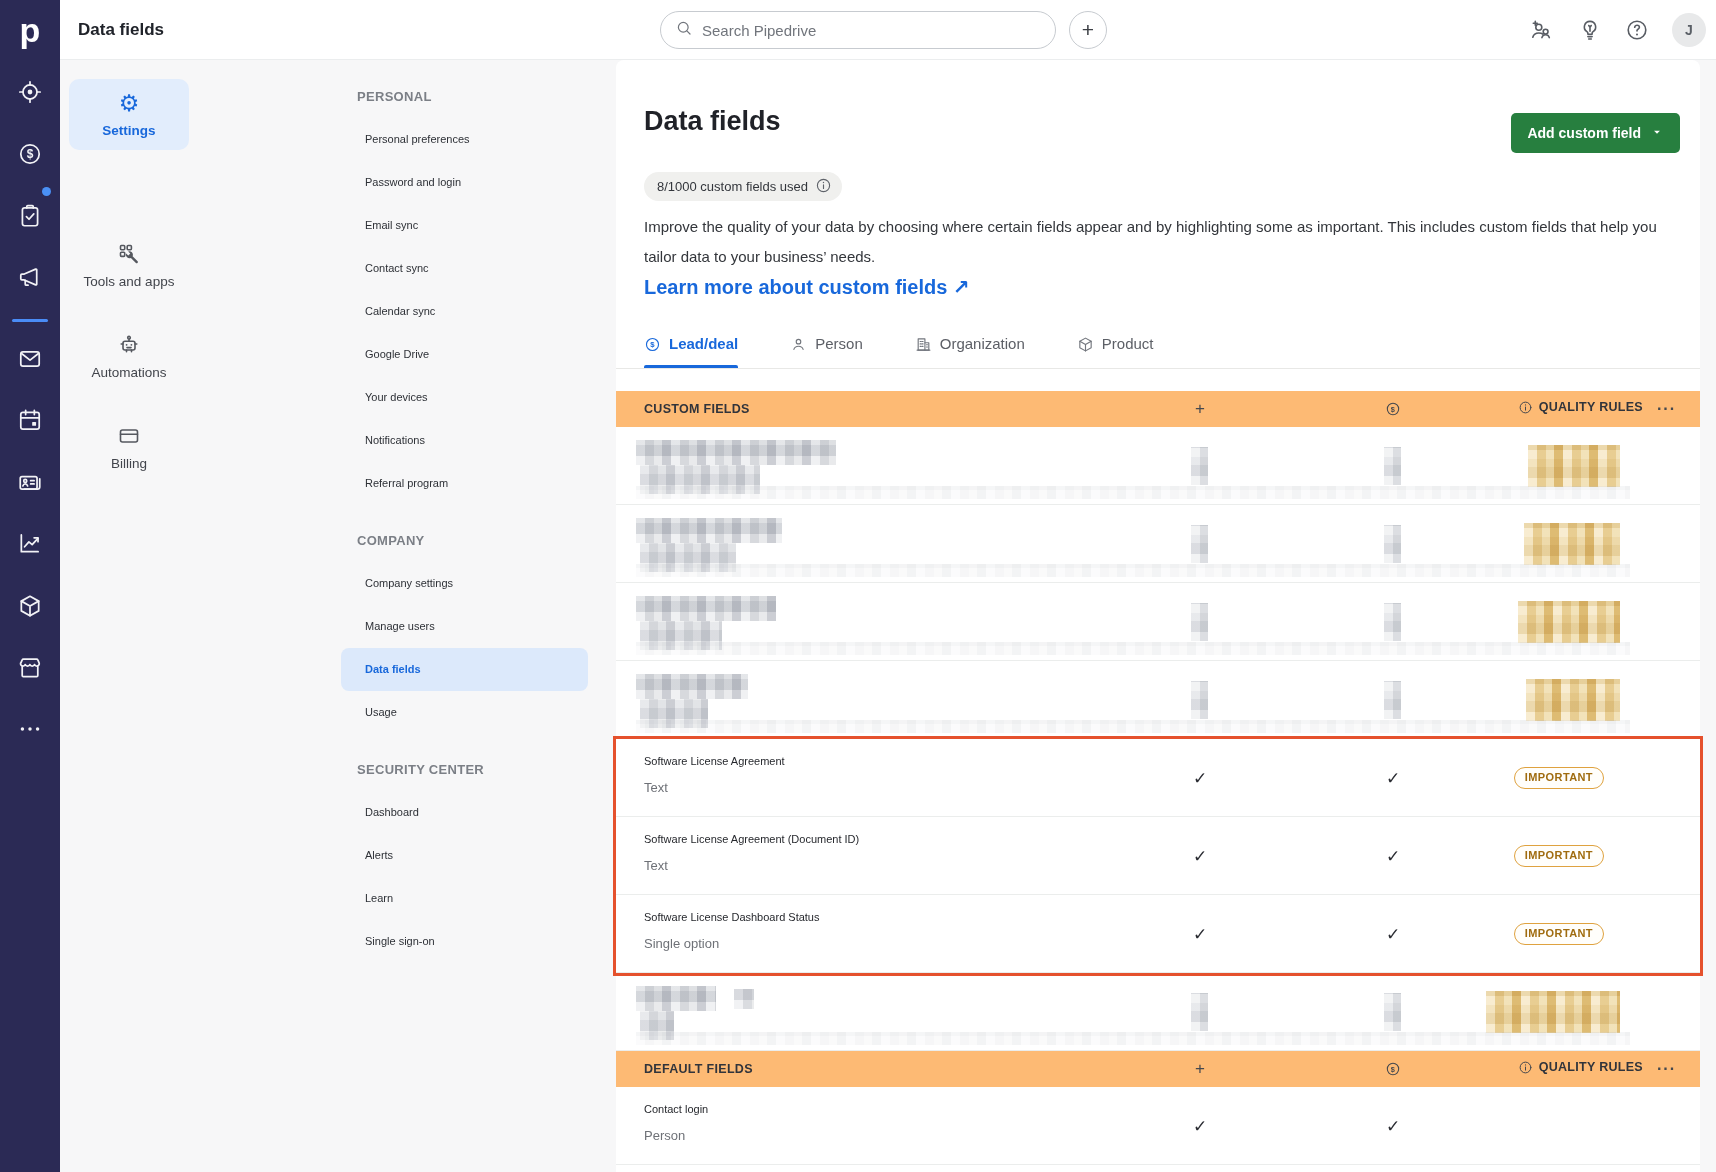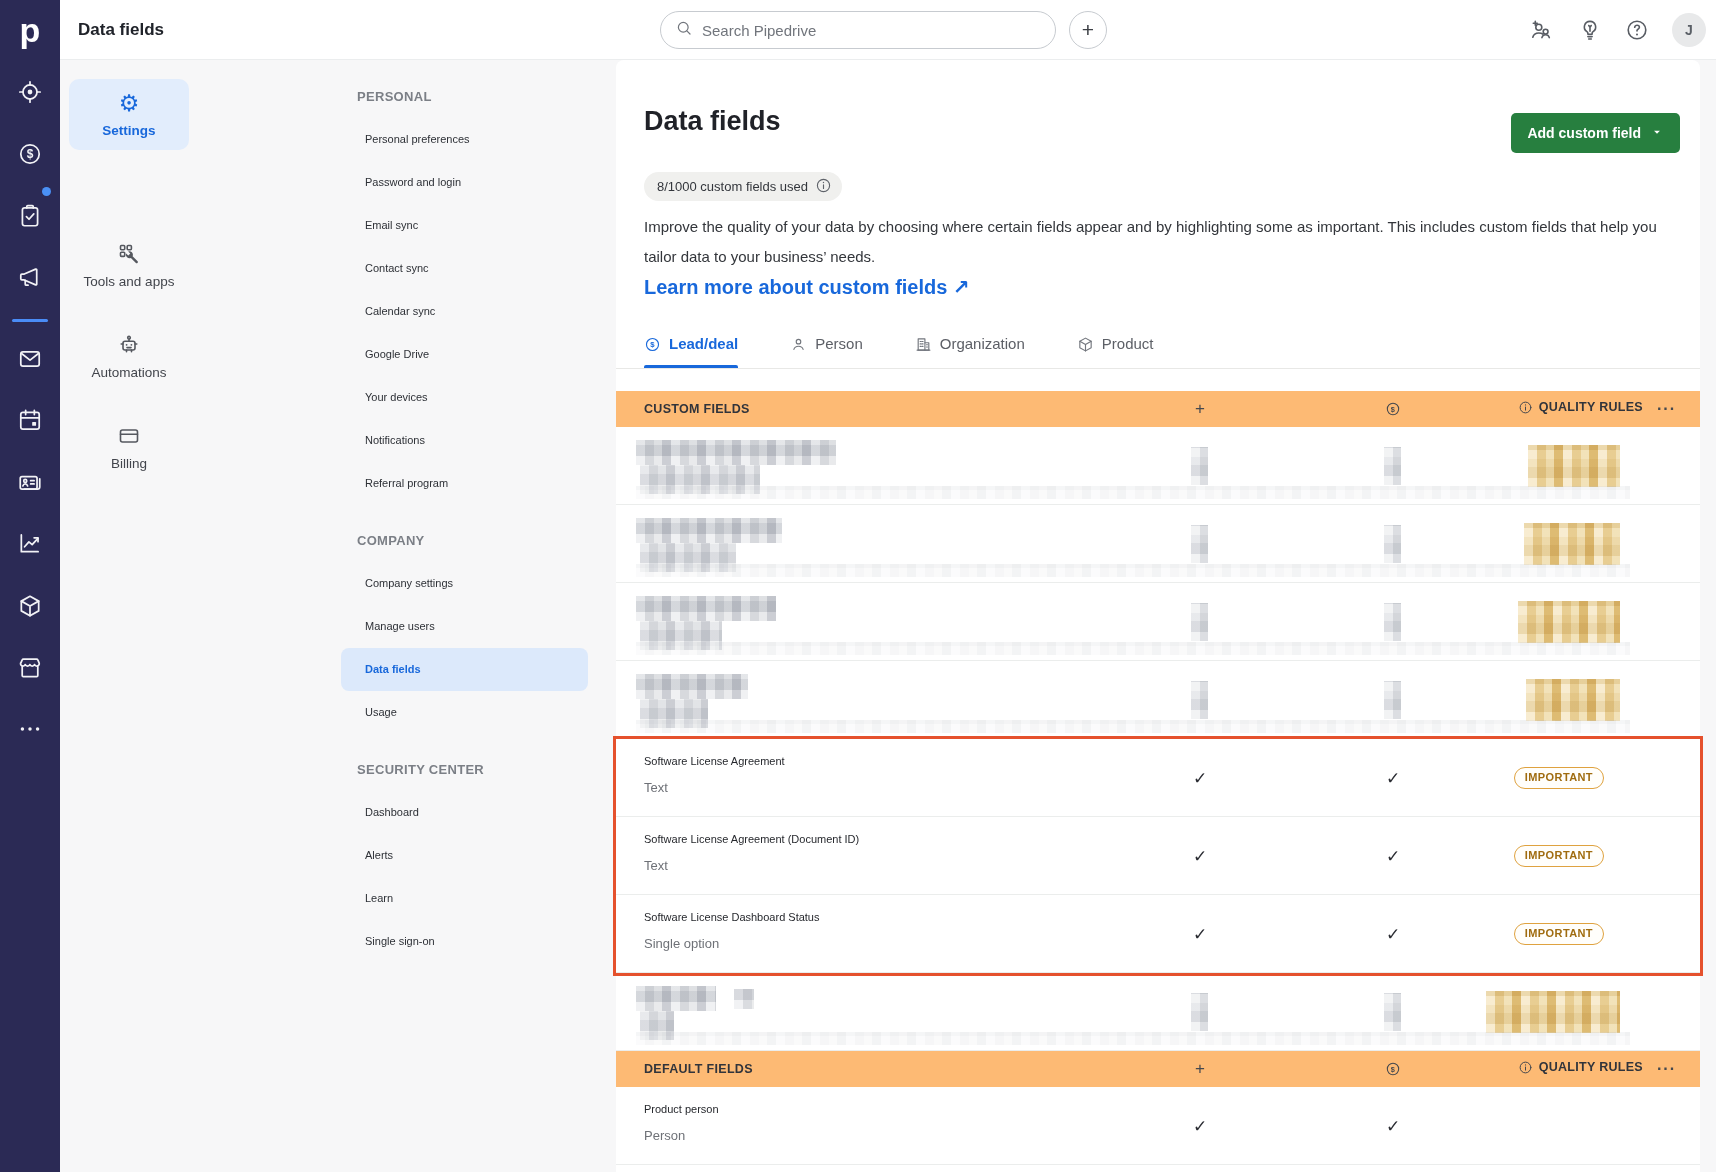--- a/index.html
+++ b/index.html
@@ -437,21 +437,21 @@
                   <circle cx="12" cy="12" r="8.6"></circle>
                   <path d="M12 11.2v5"></path>
                   <circle cx="12" cy="7.8" r="1" fill="currentColor" stroke="none"></circle>
                 </svg></span>
               <span>QUALITY RULES</span>
             </span>
             <span class="tsec-dots">···</span>
           </div>
         </div>
         <div class="trow">
-          <div class="r-name">Product person</div>
+          <div class="r-name">Contact login</div>
           <div class="r-type">Person</div>
           <span class="chk chk1">✓</span>
           <span class="chk chk2">✓</span>
         </div>
       </div>
   </main>
 
   <div class="highlight-rect"></div>
 </div>
 

